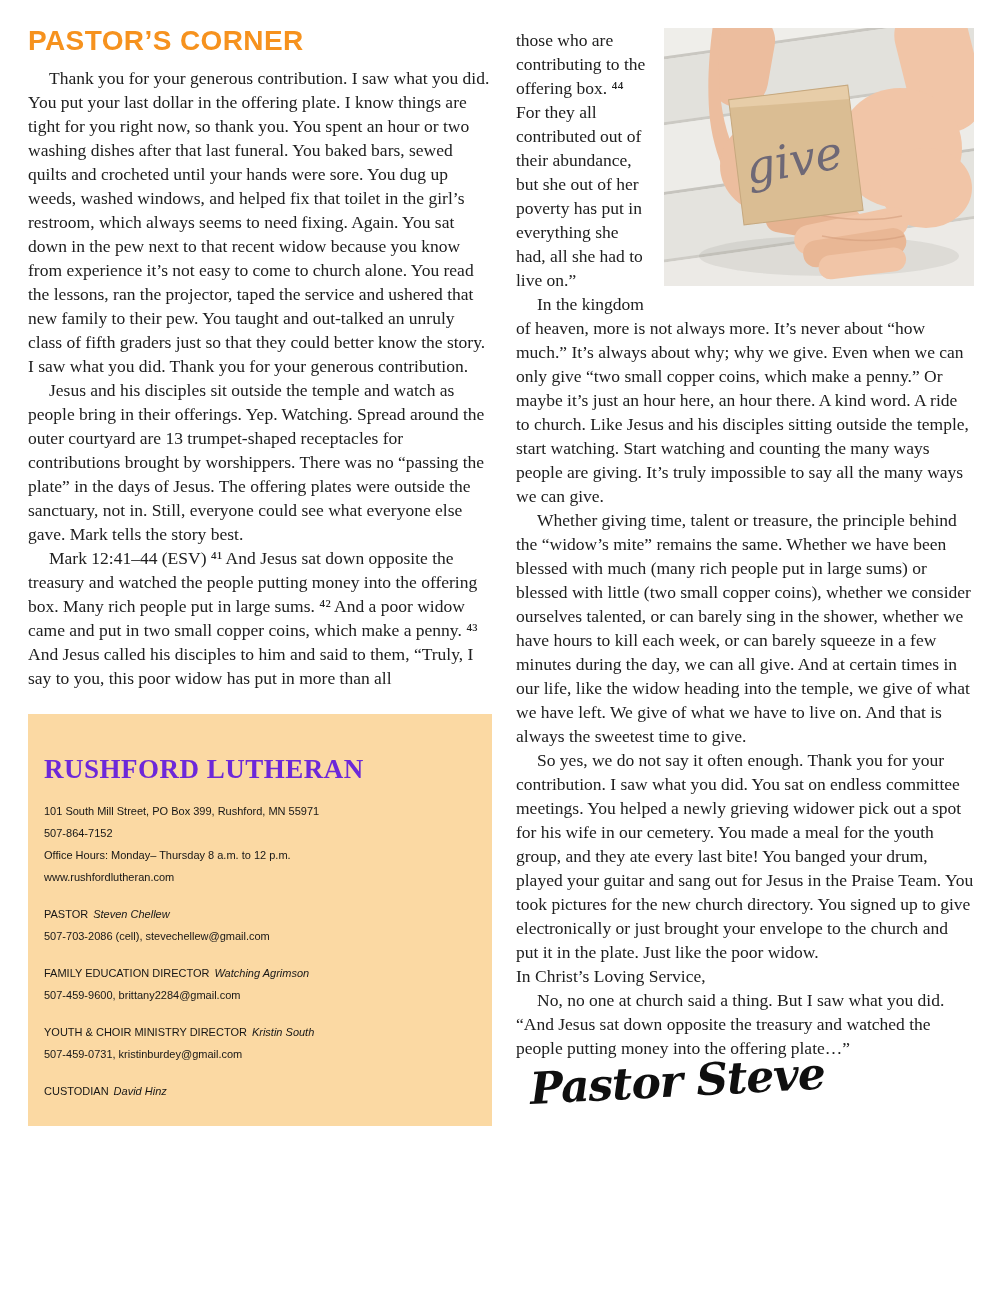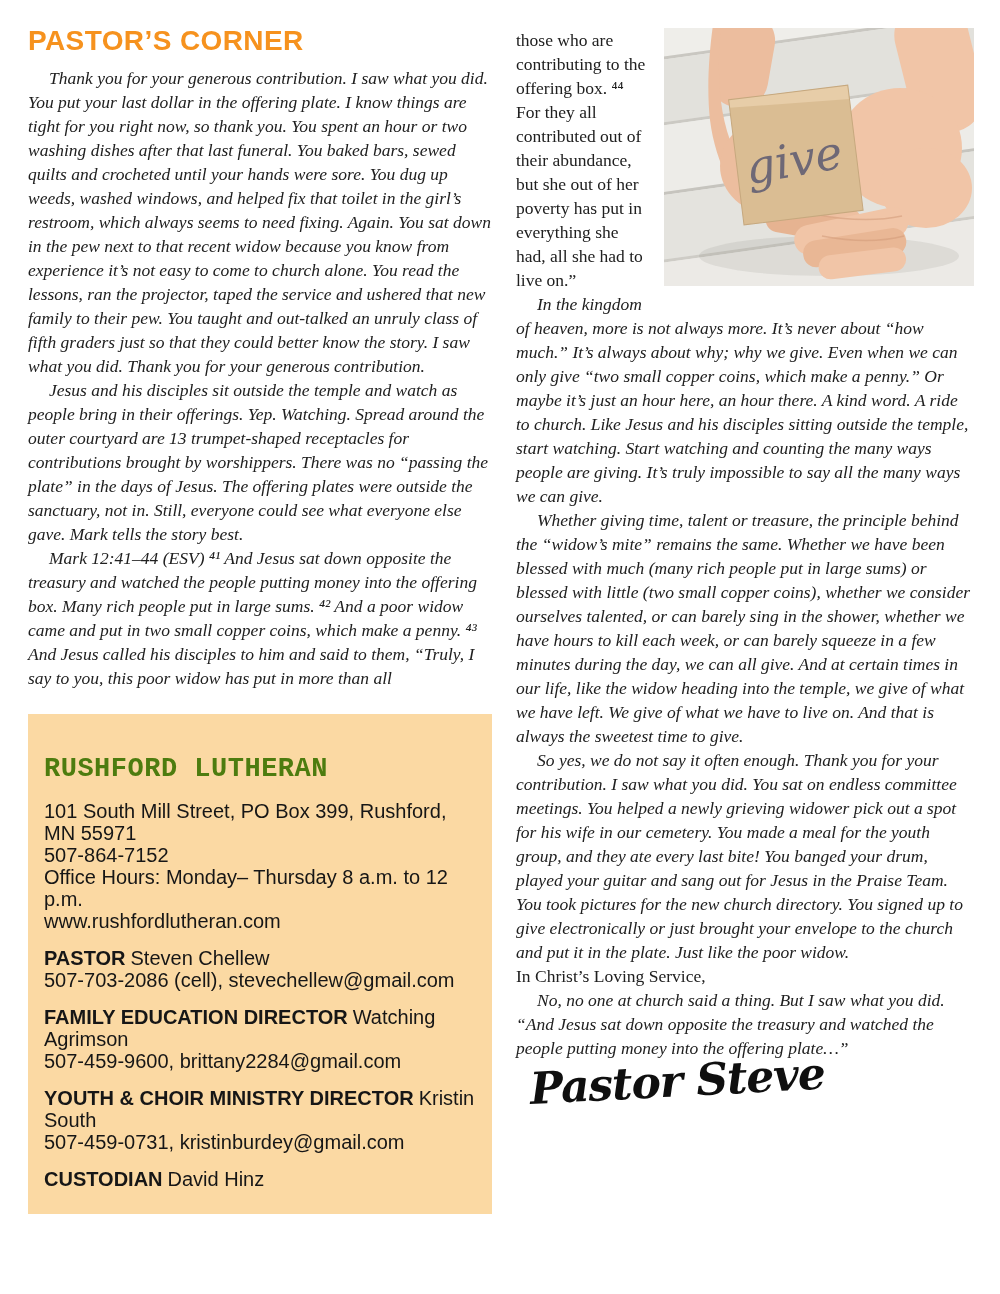--- a/index.html
+++ b/index.html
@@ -12,49 +12,49 @@
   .col-left { flex:0 0 464px; width:464px; }
   .col-right { flex:1; min-width:0; }
 
   h1.title {
     margin:0 0 12px 0;
     font-family:"Liberation Sans",sans-serif; font-weight:bold;
     font-size:28px; line-height:26px; letter-spacing:.4px;
     color:#F6921E;
   }
   p.body { margin:0; font-size:17.5px; line-height:24px; }
-  .indent { text-indent:21px;font-style:italic; }
+  .indent { text-indent:21px; }
 
   .photo {
     float:right; width:310px; height:258px; margin:0 0 8px 14px; padding:0;
   }
   .cont   { margin-top:37px; }
   .closing{ margin-top:24px; }
   .signature {
     margin:4px 0 0 14px; width:max-content;
     font-family:"DejaVu Serif",serif; font-style:italic; font-weight:bold;
     font-size:44px; line-height:50px; letter-spacing:-1px; color:#0f0f0f;
     transform:rotate(-3deg); transform-origin:left center;
   }
 
   .info-box {
     margin-top:24px; background:#FBD9A3;
     padding:40px 16px 24px 16px; box-sizing:border-box;
   }
   .church-name {
     margin:0 0 16px 0;
-    font-family:Liberation Mono, monospace; font-weight:bold;
-    font-size:27px; line-height:30px; letter-spacing:.5px; color:#4d7c0f;
+    font-family:Liberation Serif, serif; font-weight:bold;
+    font-size:27px; line-height:30px; letter-spacing:.5px; color:#6d28d9;
   }
   .church-name span { display:block; }
-  .box-text { font-family:"Liberation Sans",sans-serif; font-size:20px; line-height:22px; color:#161616; }
+  .box-text { font-family:"Liberation Sans",sans-serif; font-size:11px; line-height:22px; color:#161616; }
   .box-text p { margin:0; }
   .staff-entry { margin-top:15px; }
-  .lbl { font-weight:bold; }
-  .nm  { margin-left:5px; }
+  .lbl { font-weight:normal; }
+  .nm  { margin-left:5px;font-style:italic; }
   .sub:empty { display:none; }
 </style>
 </head>
 <body>
 
 <div class="page">
 
   <div class="col-left">
     <h1 class="title">PASTOR’S CORNER</h1>
     <p class="body indent">Thank you for your generous contribution. I saw what you did. You put your last dollar in the offering plate. I know things are tight for you right now, so thank you. You spent an hour or two washing dishes after that last funeral. You baked bars, sewed quilts and crocheted until your hands were sore. You dug up weeds, washed windows, and helped fix that toilet in the girl’s restroom, which always seems to need fixing. Again. You sat down in the pew next to that recent widow because you know from experience it’s not easy to come to church alone. You read the lessons, ran the projector, taped the service and ushered that new family to their pew. You taught and out-talked an unruly class of fifth graders just so that they could better know the story. I saw what you did. Thank you for your generous contribution.</p>

